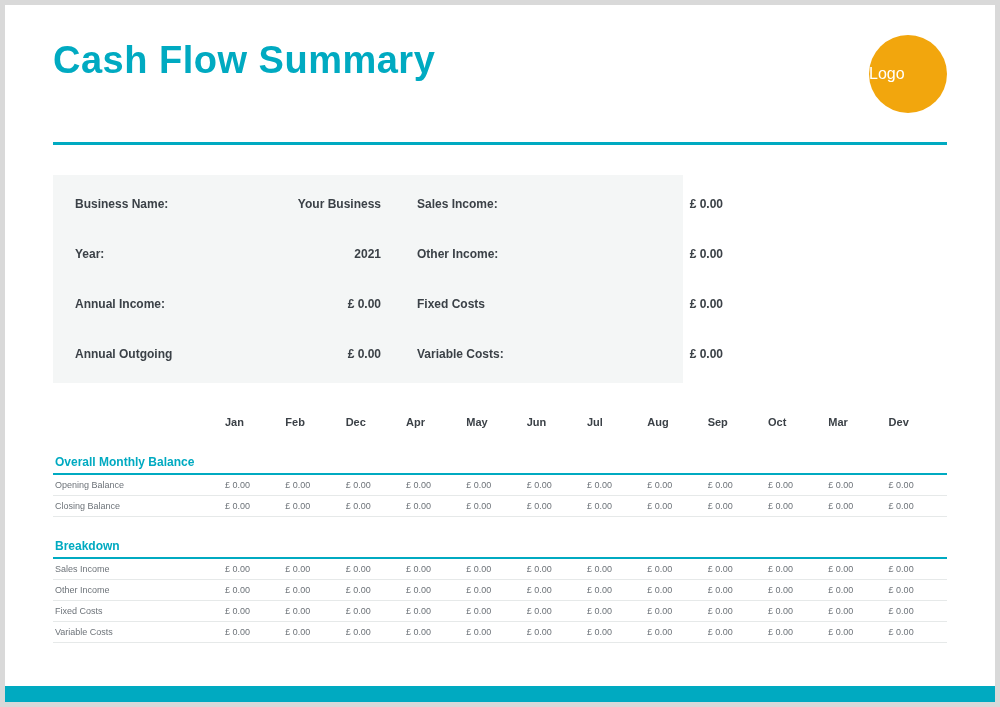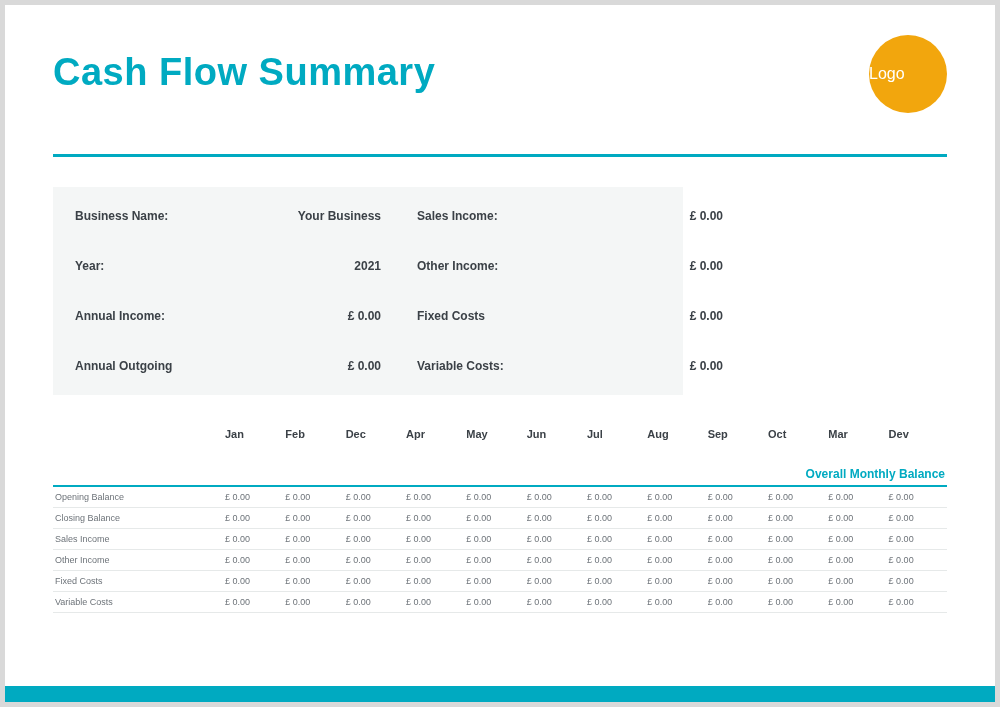--- a/index.html
+++ b/index.html
@@ -7,21 +7,21 @@
   body {
     font-family: Arial, Helvetica, sans-serif;
     background: #d9d9d9;
     padding: 5px;
   }
   .page {
     width: 990px;
     height: 697px;
     background: #ffffff;
     position: relative;
-    padding: 46px 48px 0 48px;
+    padding: 34px 48px 0 48px;
   }
   .title {
     font-size: 38px;
     font-weight: bold;
     color: #00aac1;
     letter-spacing: 0.5px;
   }
   .logo {
     position: absolute;
     right: 48px;
@@ -75,21 +75,20 @@
   th.label-col, td.label-col {
     width: 170px;
   }
   th.month { font-weight: bold; color: #3b4147; font-size: 11px; margin-left: 33px; }
   .section-title {
     color: #00aac1;
     font-weight: bold;
     font-size: 12px;
     padding-top: 22px;
     padding-bottom: 4px;
-    text-align: right;
   }
   .section-underline td, .section-underline th {
     border-bottom: 2px solid #00aac1;
   }
   tr.data-row td {
     border-bottom: 1px solid #e6e9e9;
     color: #6d7379;
     font-size: 9px;
   }
   tr.data-row td.label-col {
@@ -202,20 +201,23 @@
             <td>£ 0.00</td>
             <td>£ 0.00</td>
             <td>£ 0.00</td>
             <td>£ 0.00</td>
             <td>£ 0.00</td>
             <td>£ 0.00</td>
             <td>£ 0.00</td>
             <td>£ 0.00</td>
             <td>£ 0.00</td>
           </tr>
+          <tr class="section-underline">
+            <td colspan="13" class="section-title">Breakdown</td>
+          </tr>
           <tr class="data-row">
             <td class="label-col">Sales Income</td>
             <td>£ 0.00</td>
             <td>£ 0.00</td>
             <td>£ 0.00</td>
             <td>£ 0.00</td>
             <td>£ 0.00</td>
             <td>£ 0.00</td>
             <td>£ 0.00</td>
             <td>£ 0.00</td>

